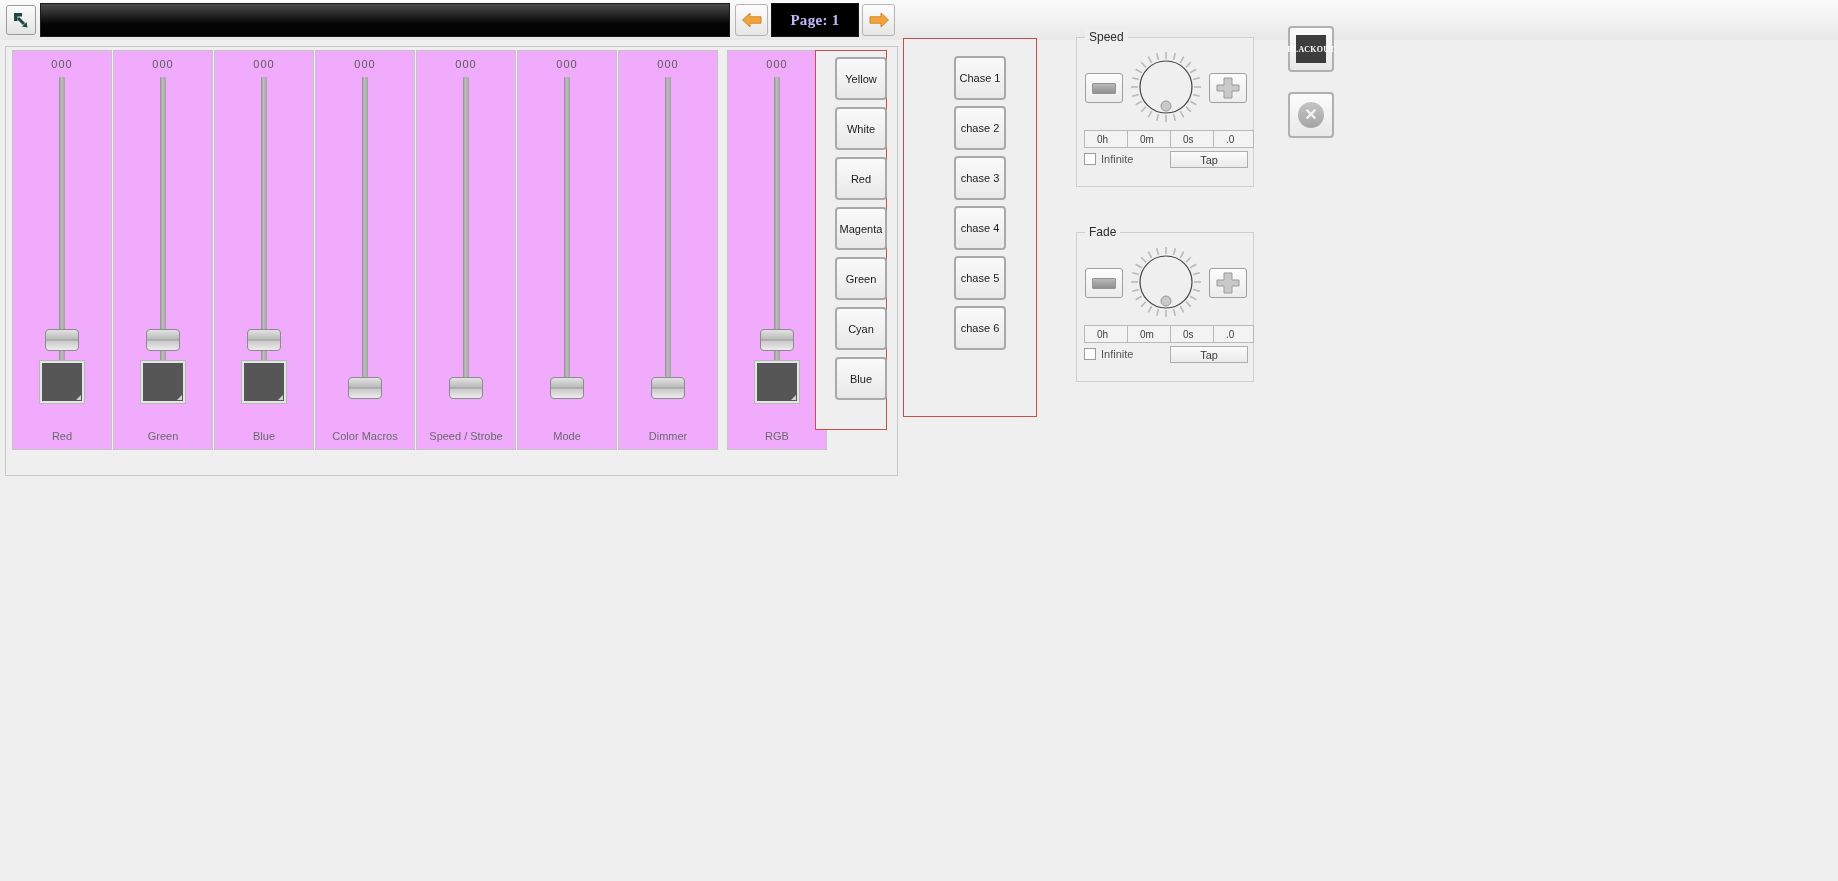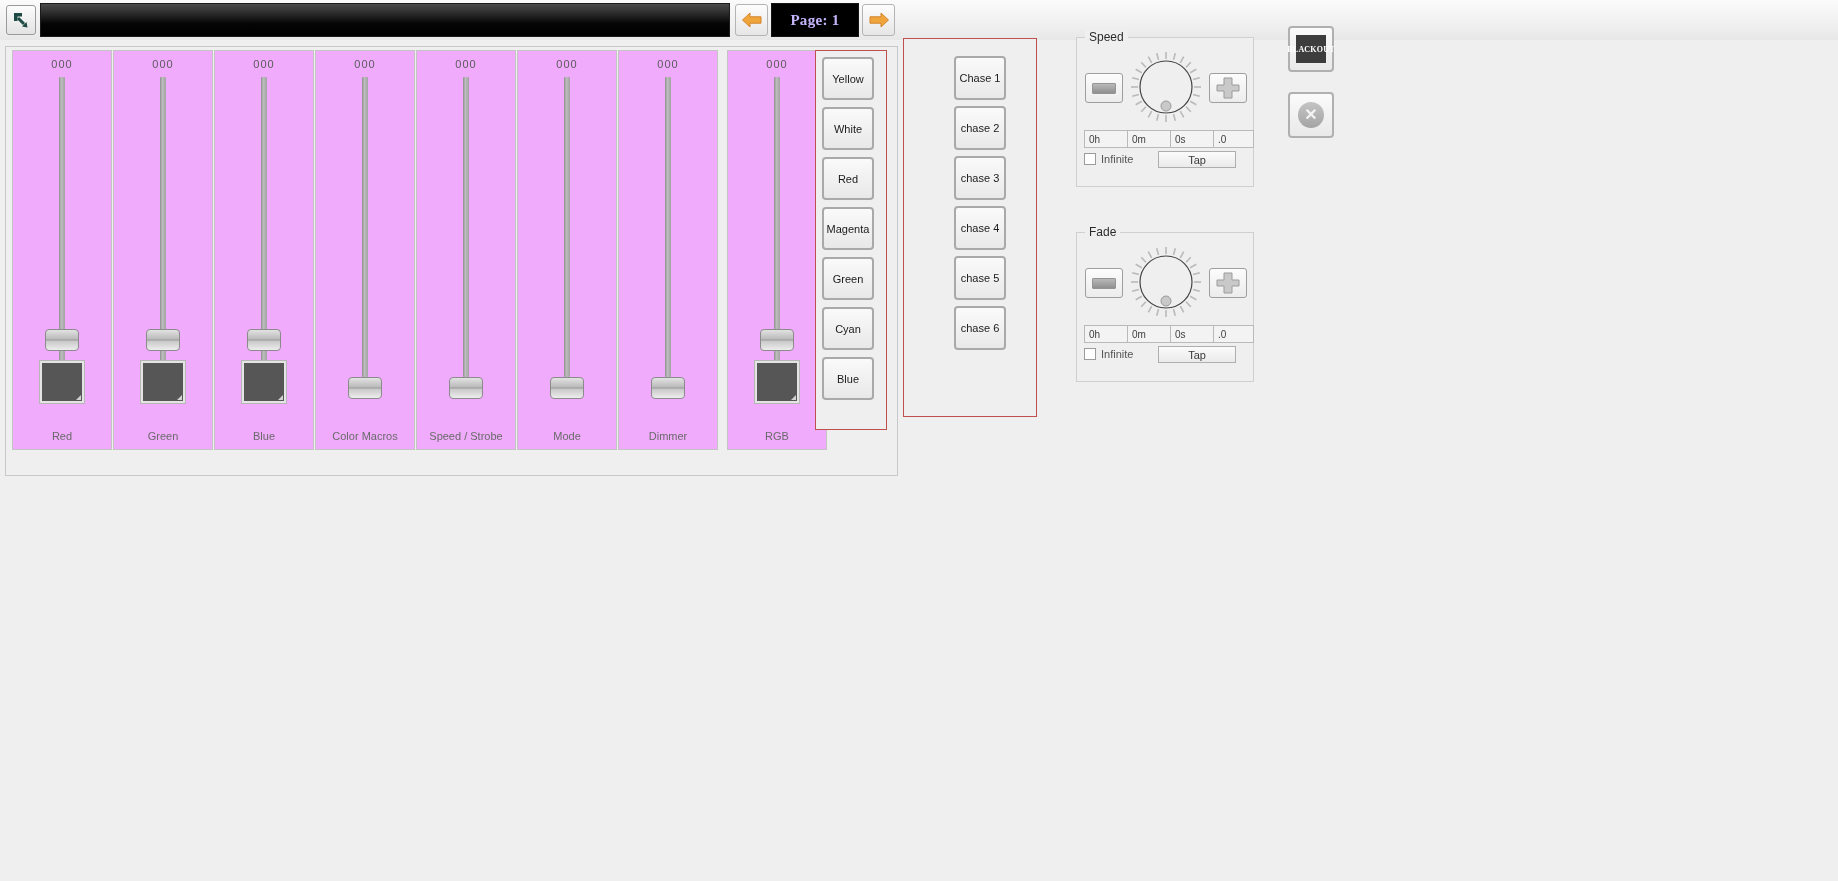--- a/index.html
+++ b/index.html
@@ -113,21 +113,21 @@
     text-align:center;font-size:11px;color:#6a6a6a;
   }
 
   
   #color-panel{
     position:absolute;left:815px;top:50px;width:72px;height:380px;
     border:1px solid #c0504d;
     background:#efefef;box-sizing:border-box;
   }
   #color-panel .inner{
-    position:absolute;left:6px;top:6px;
+    position:absolute;left:19px;top:6px;
   }
   .sq-btn{
     width:52px;height:43px;
     background:linear-gradient(#fafafa,#e8e8e8);
     border:2px solid #a9a9a9;
     border-radius:4px;
     box-sizing:border-box;
     display:flex;align-items:center;justify-content:center;
     font-size:11px;color:#1a1a1a;
     margin-bottom:7px;cursor:pointer;
@@ -185,37 +185,37 @@
   }
   .time-fields{
     position:absolute;left:7px;top:92px;display:flex;
   }
   .tfield{
     height:18px;line-height:18px;
     background:#f3f3f3;border:1px solid #b9b9b9;
     border-right:none;
     box-sizing:border-box;
     font-size:10px;color:#3e3e3e;
-    padding-left:4px;cursor:text;
+    padding-left:12px;cursor:text;
   }
   .tfield.w1{width:43px;}
   .tfield.w2{width:43px;}
   .tfield.w3{width:43px;}
   .tfield.w4{width:41px;border-right:1px solid #b9b9b9;}
   .bottom-row{
     position:absolute;left:7px;top:115px;
     display:flex;align-items:center;width:164px;
   }
   .chk-box{
     width:12px;height:12px;background:#fff;border:1px solid #9c9c9c;
     box-sizing:border-box;cursor:pointer;
   }
   .chk-label{margin-left:5px;font-size:11px;color:#555;}
   .tap-btn{
-    position:absolute;right:12px;top:-2px;
+    position:absolute;right:0;top:-2px;
     width:78px;height:17px;
     background:linear-gradient(#fbfbfb,#eaeaea);
     border:1px solid #aeaeae;box-sizing:border-box;
     display:flex;align-items:center;justify-content:center;
     font-size:11px;color:#3a3a3a;cursor:pointer;
   }
 
   
   .big-btn{
     position:absolute;width:46px;height:46px;

